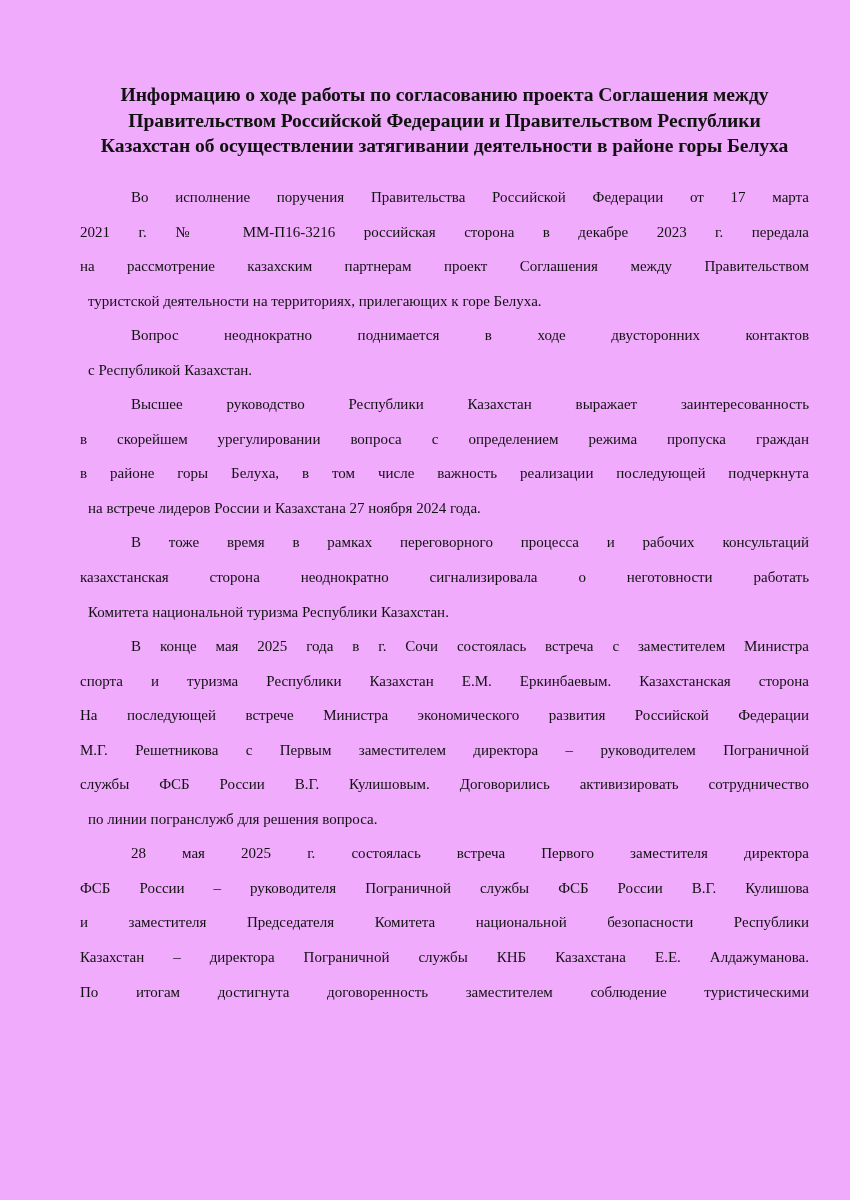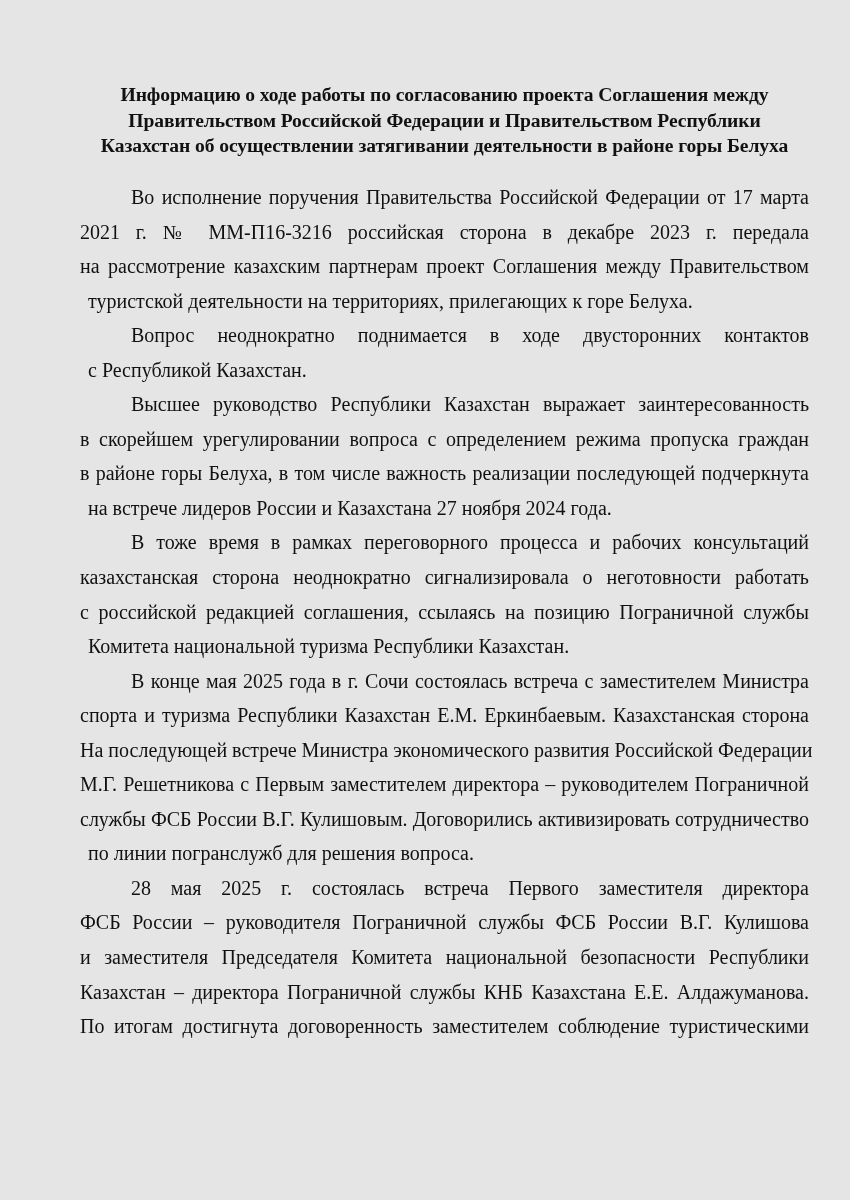--- a/index.html
+++ b/index.html
@@ -14,21 +14,21 @@
       position: relative;
       font-family: "Liberation Serif", "DejaVu Serif", serif;
       color: #111111;
     }
     .page {
       position: absolute;
       left: 0;
       top: 0;
       width: 850px;
       height: 1200px;
-      background: #e5e5e5;
+      background: #f0abfc;
     }
     .title {
       position: absolute;
       left: 80px;
       top: 82px;
       width: 729px;
       text-align: center;
       font-weight: bold;
       font-size: 19.6px;
       line-height: 25.5px;
@@ -36,21 +36,21 @@
     }
     .title-line {
       display: block;
       white-space: nowrap;
     }
     .body {
       position: absolute;
       left: 80px;
       top: 180px;
       width: 729px;
-      font-size: 20px;
+      font-size: 15px;
       line-height: 34.55px;
     }
     .para {
       margin: 0;
       padding: 0;
     }
     .line {
       display: block;
       text-align: justify;
       text-align-last: justify;
@@ -94,21 +94,20 @@
     <div class="para">
       <span class="line indent">Высшее руководство Республики Казахстан выражает заинтересованность</span>
       <span class="line">в скорейшем урегулировании вопроса с определением режима пропуска граждан</span>
       <span class="line">в районе горы Белуха, в том числе важность реализации последующей подчеркнута</span>
       <span class="line last">на  встрече лидеров России и Казахстана 27 ноября 2024 года.</span>
     </div>
 
     <div class="para">
       <span class="line indent">В тоже время в рамках переговорного процесса и рабочих консультаций</span>
       <span class="line">казахстанская сторона неоднократно сигнализировала о неготовности работать</span>
-      <span class="line">с российской редакцией соглашения, ссылаясь на позицию Пограничной службы</span>
       <span class="line last">Комитета национальной туризма Республики Казахстан.</span>
     </div>
 
     <div class="para">
       <span class="line indent">В конце мая 2025 года в г. Сочи состоялась встреча с заместителем Министра</span>
       <span class="line">спорта и туризма Республики Казахстан Е.М. Еркинбаевым. Казахстанская сторона</span>
       <span class="line">На последующей встрече Министра экономического развития Российской Федерации</span>
       <span class="line">М.Г. Решетникова с Первым заместителем директора – руководителем Пограничной</span>
       <span class="line">службы ФСБ России В.Г. Кулишовым. Договорились активизировать сотрудничество</span>
       <span class="line last">по линии погранслужб для решения вопроса.</span>

